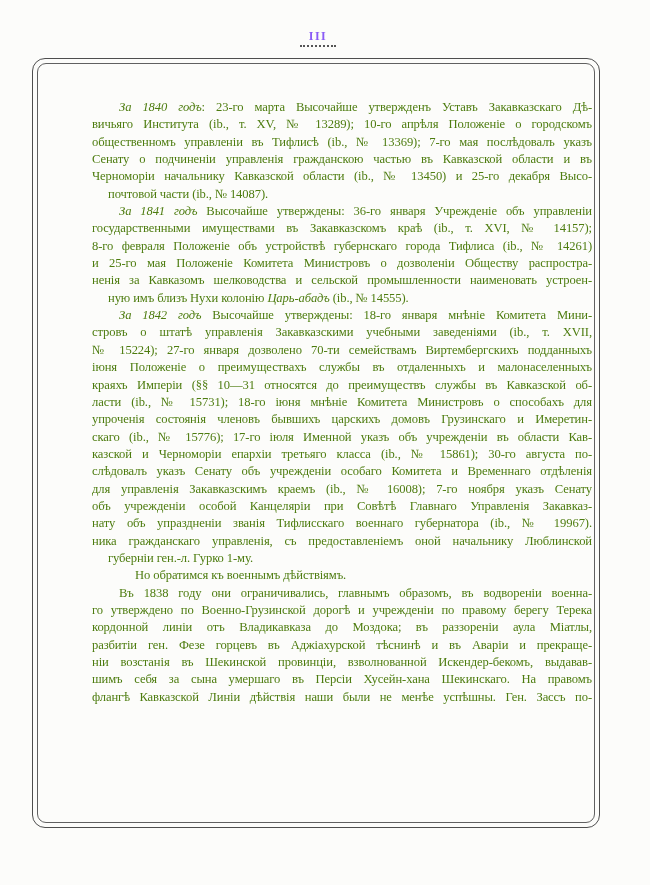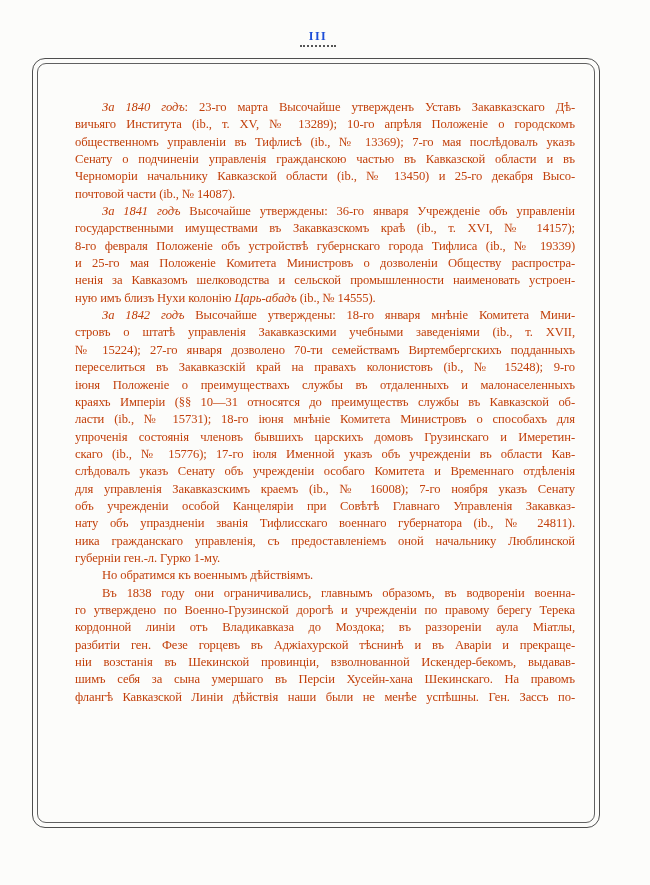--- a/index.html
+++ b/index.html
@@ -23,21 +23,21 @@
     top: 26px;
     left: 0;
     width: 636px;
     text-align: center;
   }
   .page-number {
     display: inline-block;
     font-size: 12px;
     font-weight: bold;
     letter-spacing: 1.5px;
-    color: #1d4ed8;
+    color: #8b5cf6;
   }
   .page-number-rule {
     width: 36px;
     margin: 1px auto 0 auto;
     border-bottom: 2px dotted #555;
     height: 0;
   }
   .frame-outer {
     position: absolute;
     left: 32px;
@@ -51,36 +51,37 @@
     position: absolute;
     left: 4px;
     top: 4px;
     right: 4px;
     bottom: 4px;
     border: 1px solid #606060;
     border-radius: 9px;
   }
   .text-block {
     position: absolute;
-    left: 75px;
+    left: 92px;
     top: 99px;
     width: 500px;
     font-size: 12.6px;
     line-height: 17.35px;
     letter-spacing: -0.1px;
-    color: #c2410c;
+    color: #4d7c0f;
   }
   .paragraph { margin: 0; }
   .line {
     text-align: justify;
     text-align-last: justify;
     white-space: normal;
   }
   .line.endline {
     text-align-last: left;
+    margin-left: 16px;
   }
   .line.first {
     text-indent: 27px;
   }
   .it { font-style: italic; }
 </style>
 </head>
 <body>
 
 <div class="page">
@@ -99,39 +100,39 @@
         <div class="line first"><span class="it">За 1840 годъ</span><span>: 23-го марта Высочайше утвержденъ Уставъ Закавказскаго Дѣ-</span></div>
         <div class="line"><span>вичьяго Института (ib., т. XV, № 13289); 10-го апрѣля Положеніе о городскомъ</span></div>
         <div class="line"><span>общественномъ управленіи въ Тифлисѣ (ib., № 13369); 7-го мая послѣдовалъ указъ</span></div>
         <div class="line"><span>Сенату о подчиненіи управленія гражданскою частью въ Кавказской области и въ</span></div>
         <div class="line"><span>Черноморіи начальнику Кавказской области (ib., № 13450) и 25-го декабря Высо-</span></div>
         <div class="line endline"><span>почтовой части (ib., № 14087).</span></div>
       </div>
       <div class="paragraph">
         <div class="line first"><span class="it">За 1841 годъ</span><span> Высочайше утверждены: 36-го января Учрежденіе объ управленіи</span></div>
         <div class="line"><span>государственными имуществами въ Закавказскомъ краѣ (ib., т. XVI, № 14157);</span></div>
-        <div class="line"><span>8-го февраля Положеніе объ устройствѣ губернскаго города Тифлиса (ib., № 19339)</span></div>
+        <div class="line"><span>8-го февраля Положеніе объ устройствѣ губернскаго города Тифлиса (ib., № 14261)</span></div>
         <div class="line"><span>и 25-го мая Положеніе Комитета Министровъ о дозволеніи Обществу распростра-</span></div>
         <div class="line"><span>ненія за Кавказомъ шелководства и сельской промышленности наименовать устроен-</span></div>
         <div class="line endline"><span>ную имъ близъ Нухи колонію </span><span class="it">Царь-абадъ</span><span> (ib., № 14555).</span></div>
       </div>
       <div class="paragraph">
         <div class="line first"><span class="it">За 1842 годъ</span><span> Высочайше утверждены: 18-го января мнѣніе Комитета Мини-</span></div>
         <div class="line"><span>стровъ о штатѣ управленія Закавказскими учебными заведеніями (ib., т. XVII,</span></div>
         <div class="line"><span>№ 15224); 27-го января дозволено 70-ти семействамъ Виртембергскихъ подданныхъ</span></div>
-        <div class="line"><span>переселиться въ Закавказскій край на правахъ колонистовъ (ib., № 15248); 9-го</span></div>
         <div class="line"><span>іюня Положеніе о преимуществахъ службы въ отдаленныхъ и малонаселенныхъ</span></div>
         <div class="line"><span>краяхъ Имперіи (§§ 10—31 относятся до преимуществъ службы въ Кавказской об-</span></div>
         <div class="line"><span>ласти (ib., № 15731); 18-го іюня мнѣніе Комитета Министровъ о способахъ для</span></div>
         <div class="line"><span>упроченія состоянія членовъ бывшихъ царскихъ домовъ Грузинскаго и Имеретин-</span></div>
         <div class="line"><span>скаго (ib., № 15776); 17-го іюля Именной указъ объ учрежденіи въ области Кав-</span></div>
+        <div class="line"><span>казской и Черноморіи епархіи третьяго класса (ib., № 15861); 30-го августа по-</span></div>
         <div class="line"><span>слѣдовалъ указъ Сенату объ учрежденіи особаго Комитета и Временнаго отдѣленія</span></div>
         <div class="line"><span>для управленія Закавказскимъ краемъ (ib., № 16008); 7-го ноября указъ Сенату</span></div>
         <div class="line"><span>объ учрежденіи особой Канцеляріи при Совѣтѣ Главнаго Управленія Закавказ-</span></div>
-        <div class="line"><span>нату объ упраздненіи званія Тифлисскаго военнаго губернатора (ib., № 24811).</span></div>
+        <div class="line"><span>нату объ упраздненіи званія Тифлисскаго военнаго губернатора (ib., № 19967).</span></div>
         <div class="line"><span>ника гражданскаго управленія, съ предоставленіемъ оной начальнику Люблинской</span></div>
         <div class="line endline"><span>губерніи ген.-л. Гурко 1-му.</span></div>
       </div>
       <div class="paragraph">
         <div class="line first endline"><span>Но обратимся къ военнымъ дѣйствіямъ.</span></div>
       </div>
       <div class="paragraph">
         <div class="line first"><span>Въ 1838 году они ограничивались, главнымъ образомъ, въ водвореніи военна-</span></div>
         <div class="line"><span>го утверждено по Военно-Грузинской дорогѣ и учрежденіи по правому берегу Терека</span></div>
         <div class="line"><span>кордонной линіи отъ Владикавказа до Моздока; въ раззореніи аула Міатлы,</span></div>

